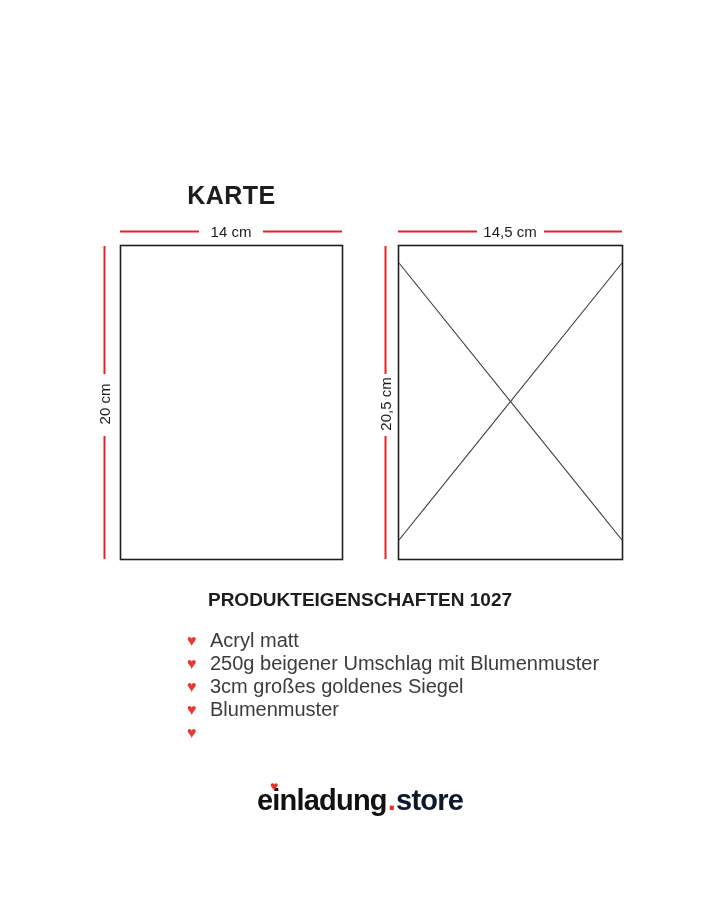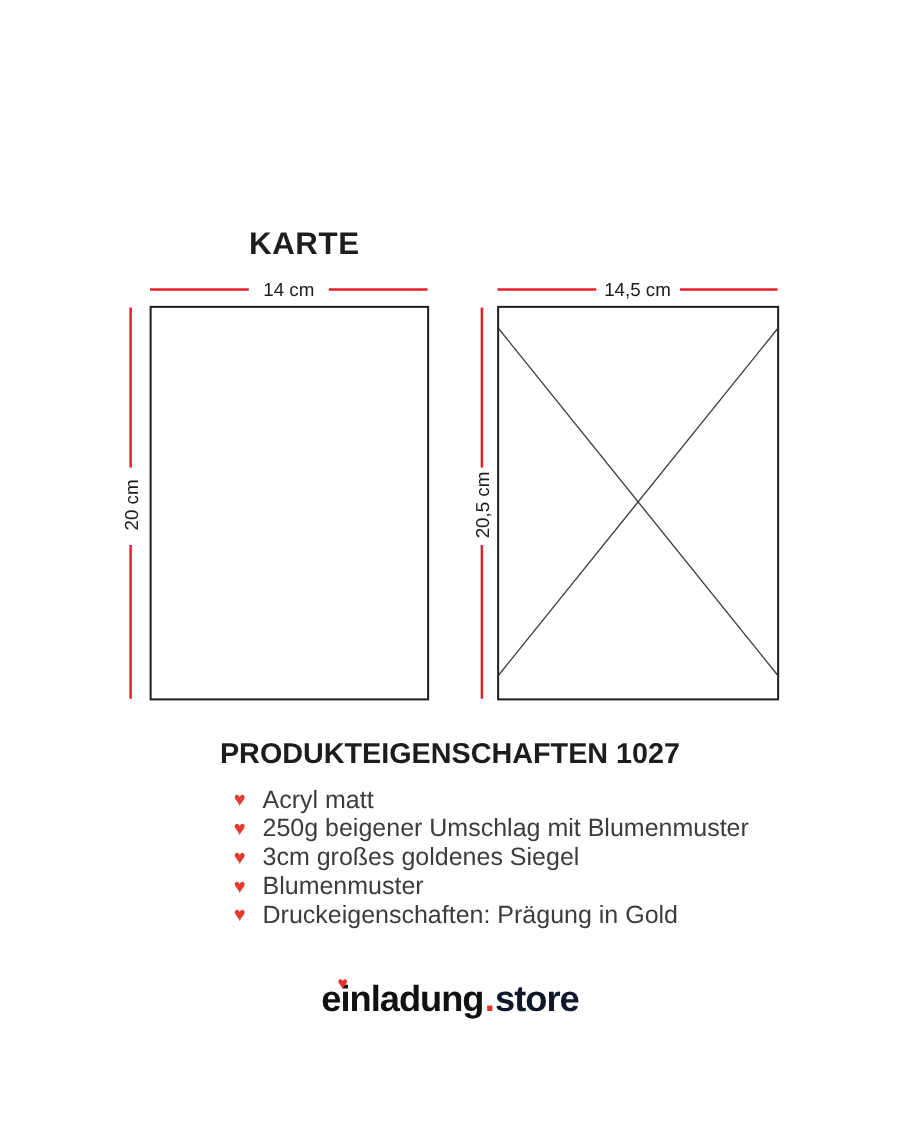--- a/index.html
+++ b/index.html
@@ -39,21 +39,21 @@
   .dim-label{
     font-family:"Liberation Sans",sans-serif;
     font-size:15px;
     fill:var(--text-dark);
   }
   .features-title{
     position:absolute;
     top:589px;
     width:100%;
     text-align:center;
-    font-size:23px;
+    font-size:19px;
     font-weight:700;
     color:var(--text-dark);
   }
   .features-list{
     position:absolute;
     left:187px;
     top:629px;
     list-style:none;
   }
   .feature-item{
@@ -99,21 +99,21 @@
     letter-spacing:0;
     color:var(--logo-red);
     z-index:2;
   }
 </style>
 </head>
 <body>
 
 <div class="canvas">
 
-  <div class="diagram-title" style="left:132px;width:223px;">KARTE</div>
+  <div class="diagram-title" style="left:120px;width:223px;">KARTE</div>
 
   <svg class="diagram-svg" style="left:90px;top:215px;width:270px;height:360px;" viewBox="90 215 270 360">
     <line class="redline" x1="120" y1="231.5" x2="199" y2="231.5"></line>
     <line class="redline" x1="263" y1="231.5" x2="342" y2="231.5"></line>
     <text class="dim-label" x="231" y="237" text-anchor="middle">14 cm</text>
     <line class="redline" x1="104.5" y1="246" x2="104.5" y2="374"></line>
     <line class="redline" x1="104.5" y1="436" x2="104.5" y2="559"></line>
     <text class="dim-label" transform="translate(110 404) rotate(-90)" text-anchor="middle">20 cm</text>
     <rect class="outline" x="120.5" y="245.5" width="222" height="314"></rect>
   </svg>
@@ -144,21 +144,20 @@
     <li class="feature-item">
       <span class="bullet-heart">♥</span>
       <span class="feature-text">3cm großes goldenes Siegel</span>
     </li>
     <li class="feature-item">
       <span class="bullet-heart">♥</span>
       <span class="feature-text">Blumenmuster</span>
     </li>
     <li class="feature-item">
       <span class="bullet-heart">♥</span>
-      <span class="feature-text">Druckeigenschaften: Prägung in Gold</span>
     </li>
   </ul>
 
   <div class="logo-row">
     <div class="logo">
       <span class="logo-heart">♥</span><span class="logo-name">einladung</span><span class="logo-dot">.</span><span class="logo-tld">store</span>
     </div>
   </div>
 
 </div>

